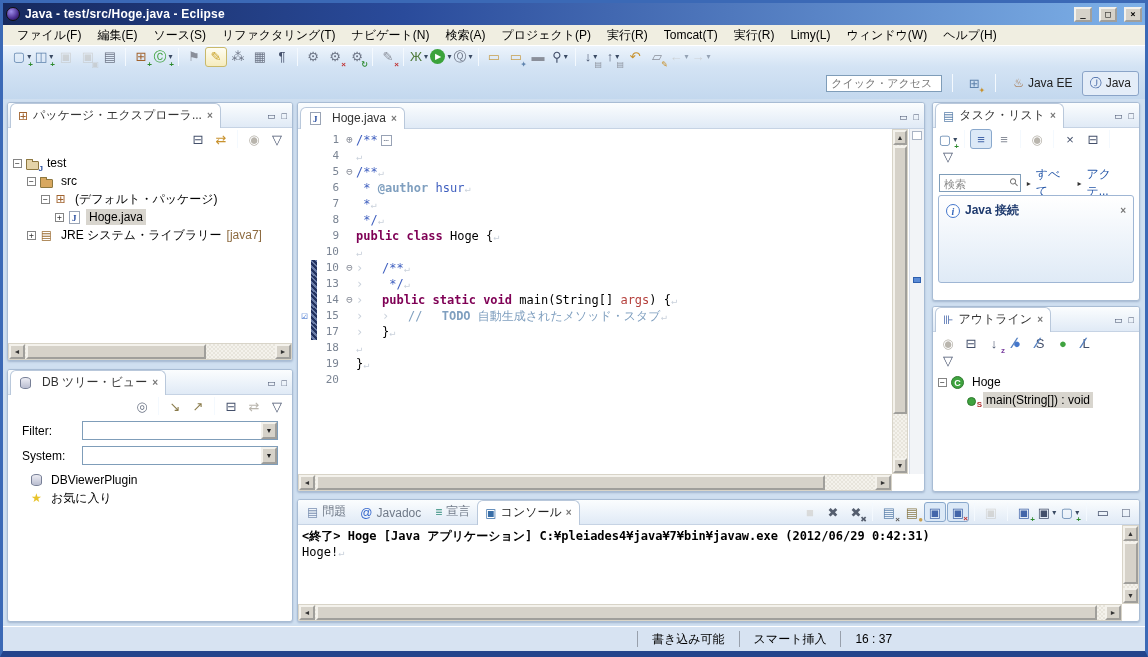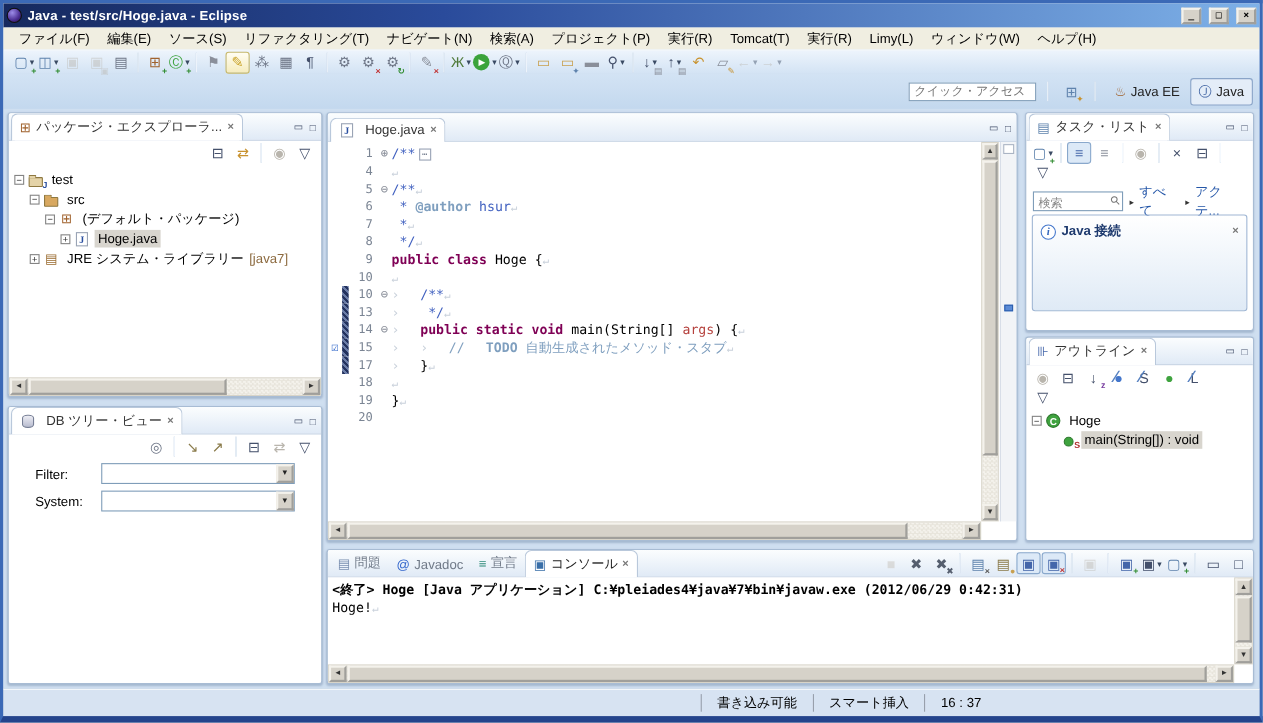--- a/index.html
+++ b/index.html
@@ -91,21 +91,21 @@
   #ed-ruler{position:absolute;top:26px;right:0;width:15px;bottom:17px;background:#F2F4F7;border-left:1px solid #D8DEE8;}
   .ruler-mark{position:absolute;left:3px;width:8px;height:6px;background:#5B8BD6;border:1px solid #2E5FAE;}
   .ruler-head{position:absolute;top:2px;left:2px;width:10px;height:9px;background:#FFF;border:1px solid #AAB4C4;}
   
   .co-content{position:absolute;top:25px;left:0;right:17px;bottom:17px;background:#FFF;font-family:"DejaVu Sans Mono","DejaVu Sans",monospace;font-size:12px;padding:3px 4px;overflow:hidden;}
   .co-header{font-weight:bold;color:#000;white-space:pre;}
   .co-line{white-space:pre;color:#000;}
   .cotab{display:flex;align-items:center;gap:4px;font-size:12px;color:#707A88;padding:3px 7px 4px;white-space:nowrap;}
   .cotab.sel{background:#FFF;border:1px solid #B9C8DB;border-bottom:none;border-radius:6px 6px 0 0;margin-bottom:-1px;color:#222;}
   
-  .formrow{display:flex;align-items:center;padding:4px 24px 2px;font-size:12px;gap:16px;}
+  .formrow{display:flex;align-items:center;padding:4px 14px 2px;font-size:12px;gap:16px;}
   .combo{position:relative;flex:1;height:19px;border:1px solid #7F9DB9;background:#FFF;}
   .cbtn{position:absolute;right:0;top:0;width:16px;height:100%;background:#D6D2C9;border:2px outset #F4F2EC;font-size:7px;color:#222;text-align:center;line-height:13px;}
   .searchrow{display:flex;align-items:center;gap:6px;padding:3px 6px;font-size:12px;}
   .sinput{position:relative;width:82px;height:18px;border:1px solid #7F9DB9;background:#FFF;color:#888;font-size:11px;padding:2px 16px 2px 4px;}
   .smag{position:absolute;right:2px;top:1px;color:#777;font-size:11px;transform:rotate(-45deg);}
   .linktri{font-size:8px;color:#333;}
   .bluelink{color:#2456A8;font-size:12px;}
   #mylyn{position:absolute;left:5px;right:5px;top:92px;height:88px;border:1px solid #9FB6D4;border-radius:3px;background:linear-gradient(#FFFFFF,#DFEAF6);padding:6px 7px;}
   .my-title-row{display:flex;align-items:center;gap:5px;}
   .my-info{width:14px;height:14px;border-radius:50%;border:1px solid #4477CC;color:#3366BB;background:#FFF;font:italic bold 10px/13px "Liberation Serif",serif;text-align:center;}
@@ -407,20 +407,38 @@
         <span class="combo">
             <span class="cbtn">▼</span>
           </span>
       </div>
       <div class="formrow">
         <span style="width:44px;">System:</span>
         <span class="combo">
             <span class="cbtn">▼</span>
           </span>
       </div>
+      <div id="db-tree" style="padding:4px 6px;">
+          <div class="trow">
+            <span class="tind" style="width: 0px;"></span>
+            <span class="expsp"></span>
+            <span class="icw">
+              <span class="i-cyl"></span>
+            </span>
+            <span class="tlabel">DBViewerPlugin</span>
+          </div>
+          <div class="trow">
+            <span class="tind" style="width: 0px;"></span>
+            <span class="expsp"></span>
+            <span class="icw">
+              <span class="ig" style="color: rgb(232, 195, 42);">★</span>
+            </span>
+            <span class="tlabel">お気に入り</span>
+          </div>
+        </div>
     </div>
 
     <div class="panel" id="ed" style="left:294px;top:3px;width:628px;height:390px;">
       <div class="edtabs">
         <span class="ptab sel">
           <span class="icw">
               <span class="i-doc">
                 <span class="bj" style="color:#2A4FA0;">J</span>
               </span>
             </span>

